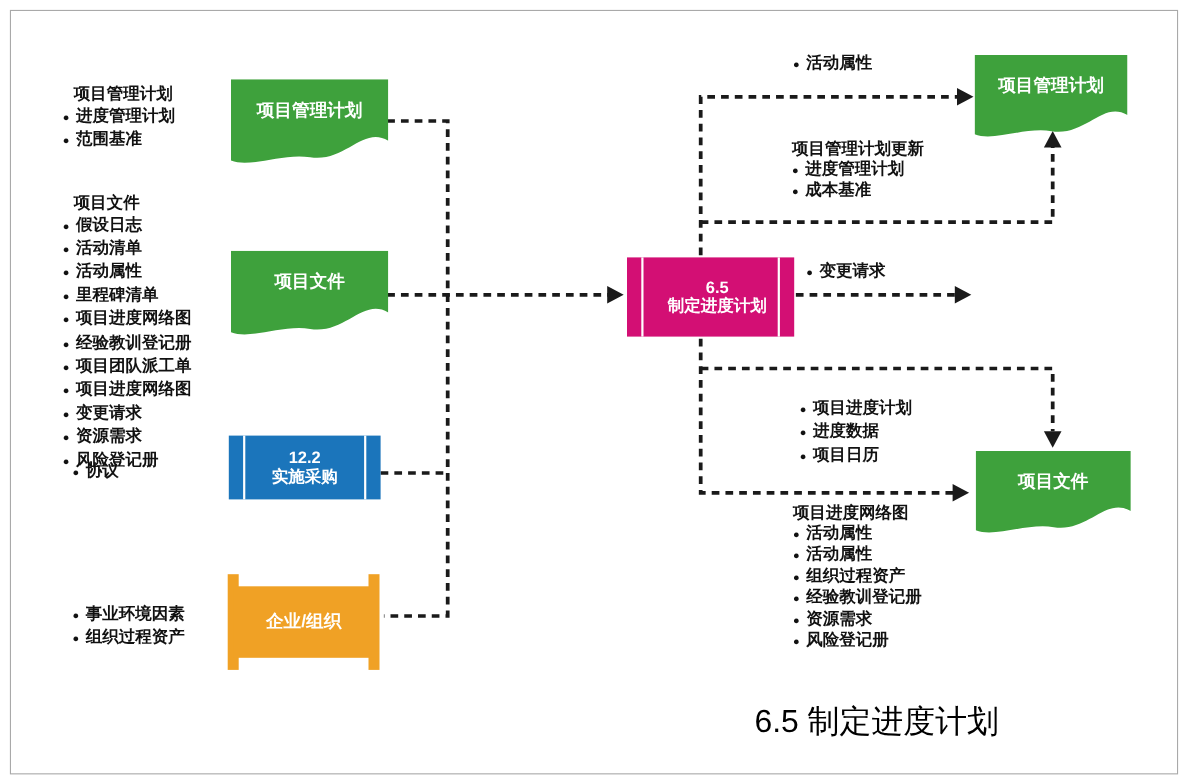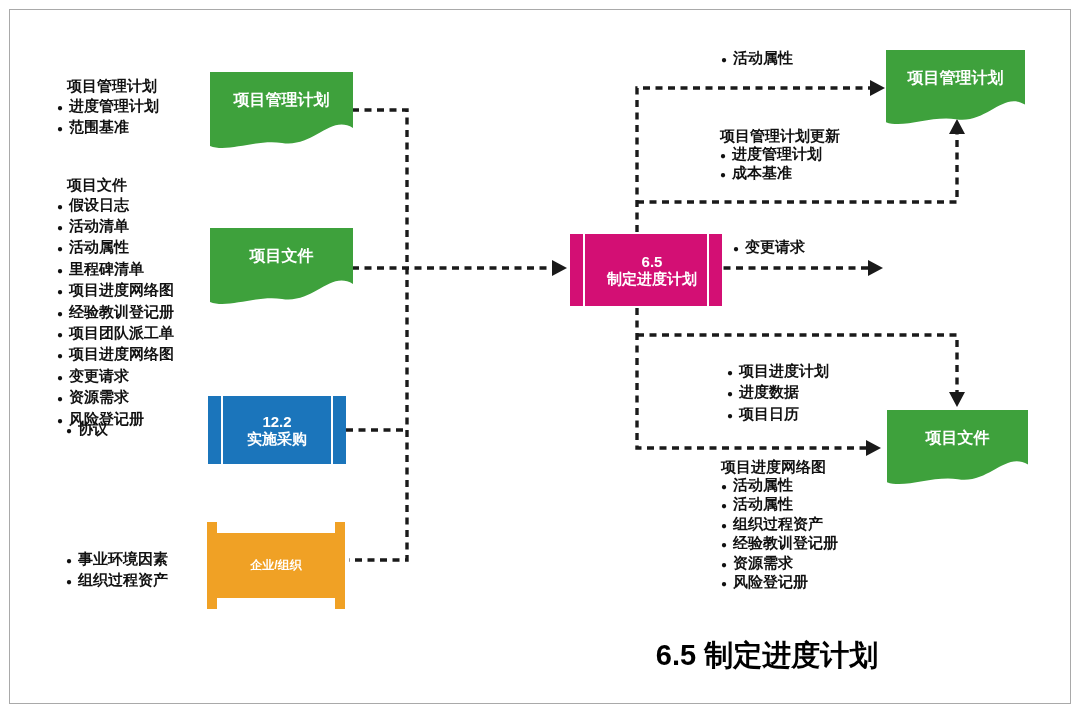--- a/index.html
+++ b/index.html
@@ -37,26 +37,26 @@
   .blue-bg{background:#1B75BB;}
   .pink-bg{background:#D30F74;padding-left:12px;}
 
   
   .orgnode{position:absolute;}
   .orgnode .obar{position:absolute;top:0;bottom:0;width:10px;background:#F0A125;}
   .orgnode .obar.left{left:2px;}
   .orgnode .obar.right{right:2px;}
   .orgnode .omid{
     position:absolute;left:7px;right:7px;top:11px;bottom:11px;background:#F0A125;
-    display:flex;align-items:center;justify-content:center;color:#ffffff;font-size:12px;font-weight:700;white-space:nowrap;
+    display:flex;align-items:center;justify-content:center;color:#ffffff;font-size:16px;font-weight:700;white-space:nowrap;
   }
 
   
-  .caption{position:absolute;left:602px;top:636px;width:330px;text-align:center;
-    font-size:29px;font-weight:700;color:#000;white-space:nowrap;}
+  .caption{position:absolute;left:632px;top:636px;width:330px;text-align:center;
+    font-size:29px;font-weight:400;color:#000;white-space:nowrap;}
 </style>
 </head>
 <body>
 
 <div class="canvas">
   <div class="frame"></div>
 
   <svg class="layer" viewBox="0 0 1080 713">
     <g stroke="#1a1a1a" stroke-width="3.4" fill="none" stroke-dasharray="7 5.5">
       <polyline points="352,110 407,110 407,560 349,560"></polyline>
@@ -171,21 +171,21 @@
     <div class="nlabel">项目管理计划</div>
   </div>
 
   <div class="docnode green-fill" style="left:210px;top:228px;width:143px;height:80px;">
     <svg viewBox="0 0 143 80" preserveAspectRatio="none">
       <path d="M0,0 H143 V56 C120,42 104,76 72,71 C46,67 18,81 0,74 Z" fill="currentColor"></path>
     </svg>
     <div class="nlabel">项目文件</div>
   </div>
 
-  <div class="procbox blue-bg" style="left:208px;top:396px;width:138px;height:68px;">
+  <div class="procbox blue-bg" style="left:208px;top:396px;width:138px;height:58px;">
     <div class="ptext">
       <div>12.2</div>
       <div>实施采购</div>
     </div>
   </div>
 
   <div class="orgnode" style="left:205px;top:522px;width:142px;height:87px;">
     <div class="obar left"></div>
     <div class="obar right"></div>
     <div class="omid">企业/组织</div>

